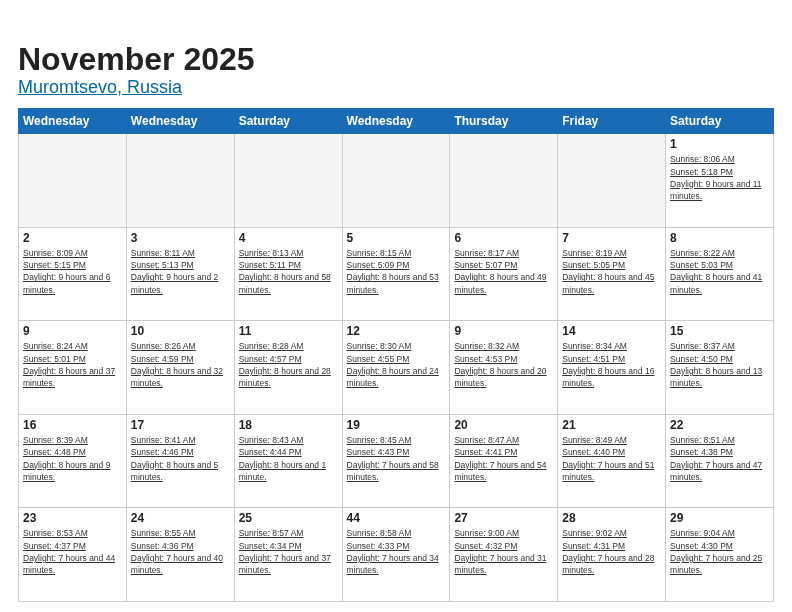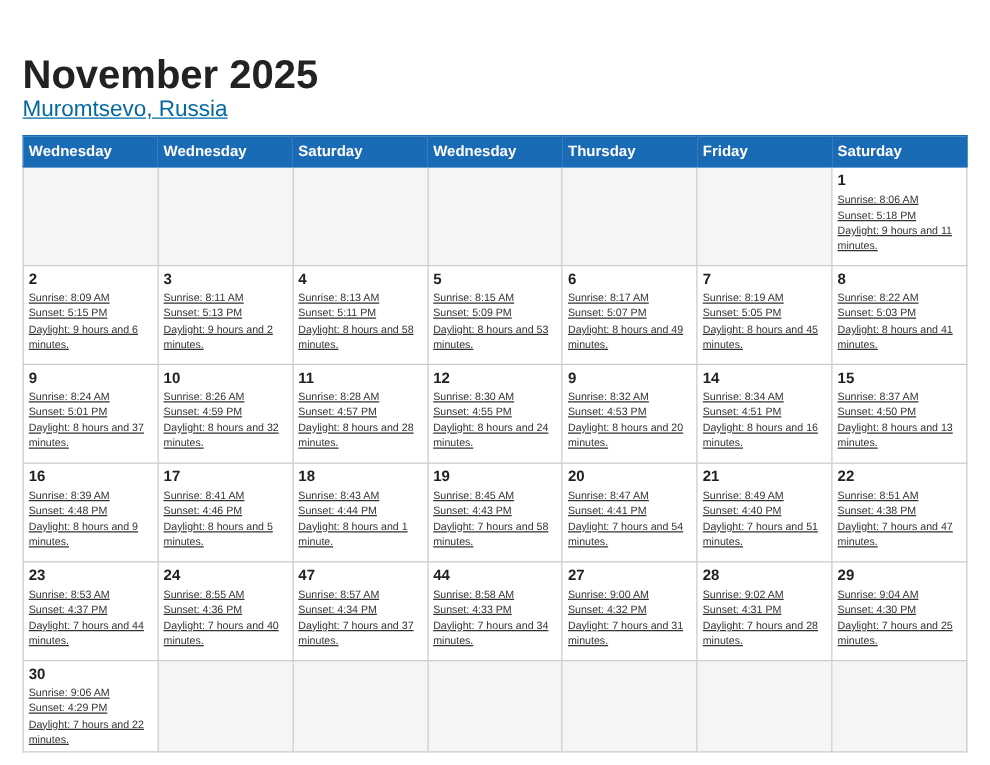--- a/index.html
+++ b/index.html
@@ -234,48 +234,36 @@
       <tr>
         <td>
           <div class="day-num">23</div>
           <div class="day-info">Sunrise: 8:53 AM<br>Sunset: 4:37 PM<br>Daylight: 7 hours and 44 minutes.</div>
         </td>
         <td>
           <div class="day-num">24</div>
           <div class="day-info">Sunrise: 8:55 AM<br>Sunset: 4:36 PM<br>Daylight: 7 hours and 40 minutes.</div>
         </td>
         <td>
-          <div class="day-num">47</div>
+          <div class="day-num">25</div>
           <div class="day-info">Sunrise: 8:57 AM<br>Sunset: 4:34 PM<br>Daylight: 7 hours and 37 minutes.</div>
         </td>
         <td>
           <div class="day-num">44</div>
           <div class="day-info">Sunrise: 8:58 AM<br>Sunset: 4:33 PM<br>Daylight: 7 hours and 34 minutes.</div>
         </td>
         <td>
           <div class="day-num">27</div>
           <div class="day-info">Sunrise: 9:00 AM<br>Sunset: 4:32 PM<br>Daylight: 7 hours and 31 minutes.</div>
         </td>
         <td>
           <div class="day-num">28</div>
           <div class="day-info">Sunrise: 9:02 AM<br>Sunset: 4:31 PM<br>Daylight: 7 hours and 28 minutes.</div>
         </td>
         <td>
           <div class="day-num">29</div>
           <div class="day-info">Sunrise: 9:04 AM<br>Sunset: 4:30 PM<br>Daylight: 7 hours and 25 minutes.</div>
         </td>
       </tr>
 
-      <tr class="last-row">
-        <td>
-          <div class="day-num">30</div>
-          <div class="day-info">Sunrise: 9:06 AM<br>Sunset: 4:29 PM<br>Daylight: 7 hours and 22 minutes.</div>
-        </td>
-        <td class="empty"></td>
-        <td class="empty"></td>
-        <td class="empty"></td>
-        <td class="empty"></td>
-        <td class="empty"></td>
-        <td class="empty"></td>
-      </tr>
     </tbody>
   </table>
 </div>
 
 </body></html>

